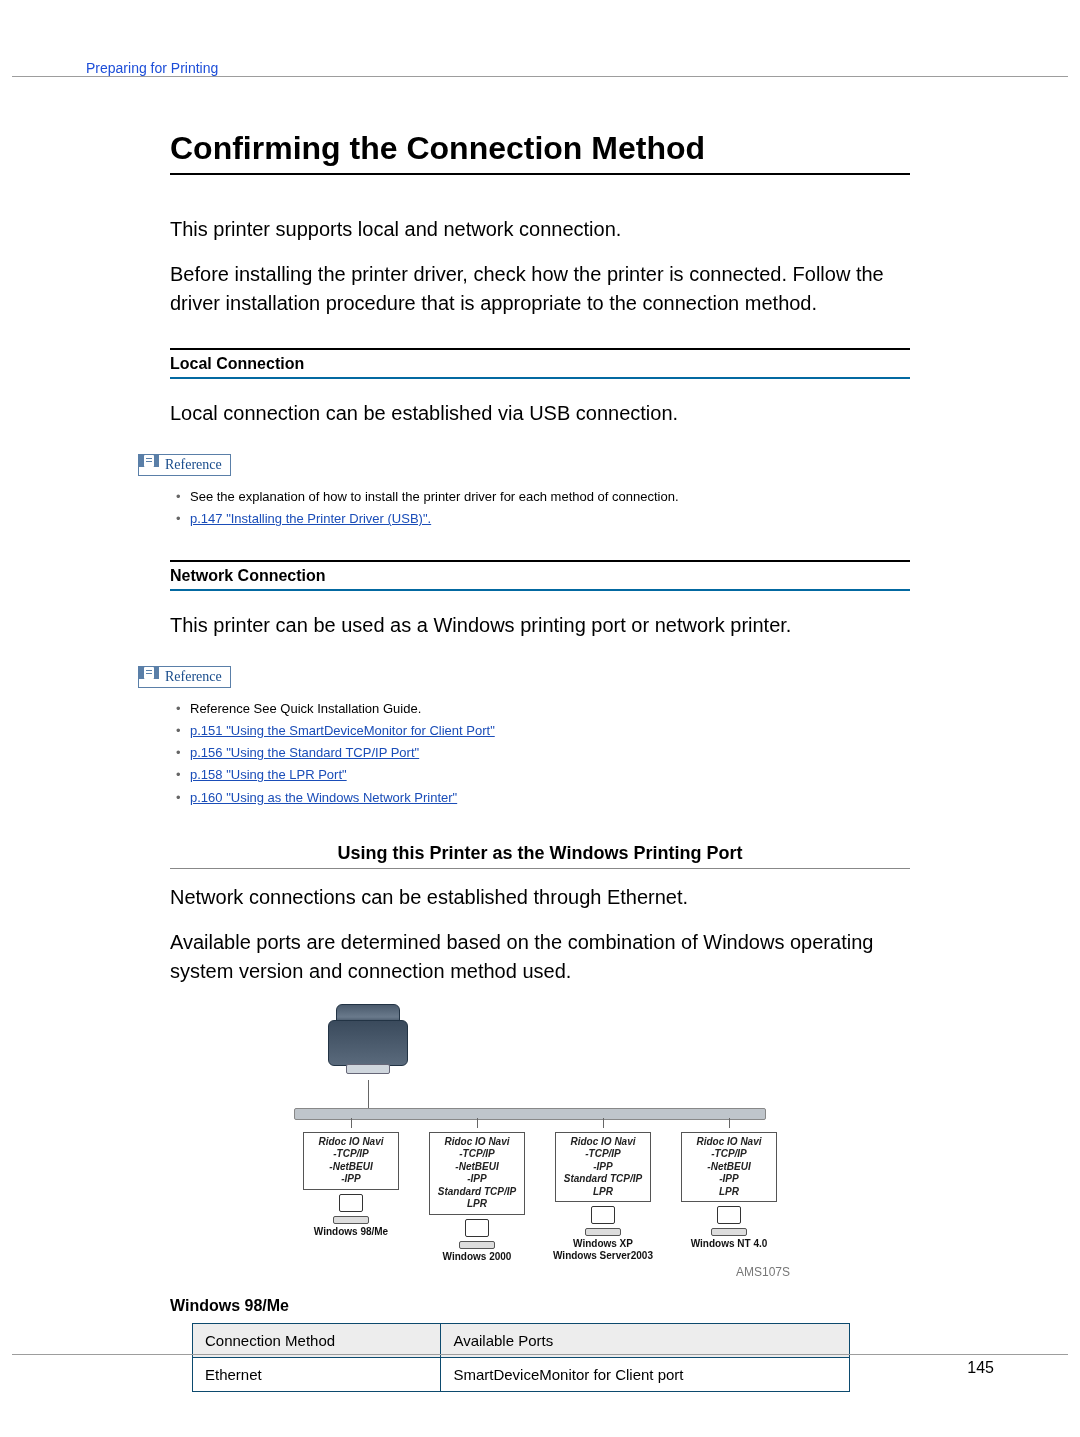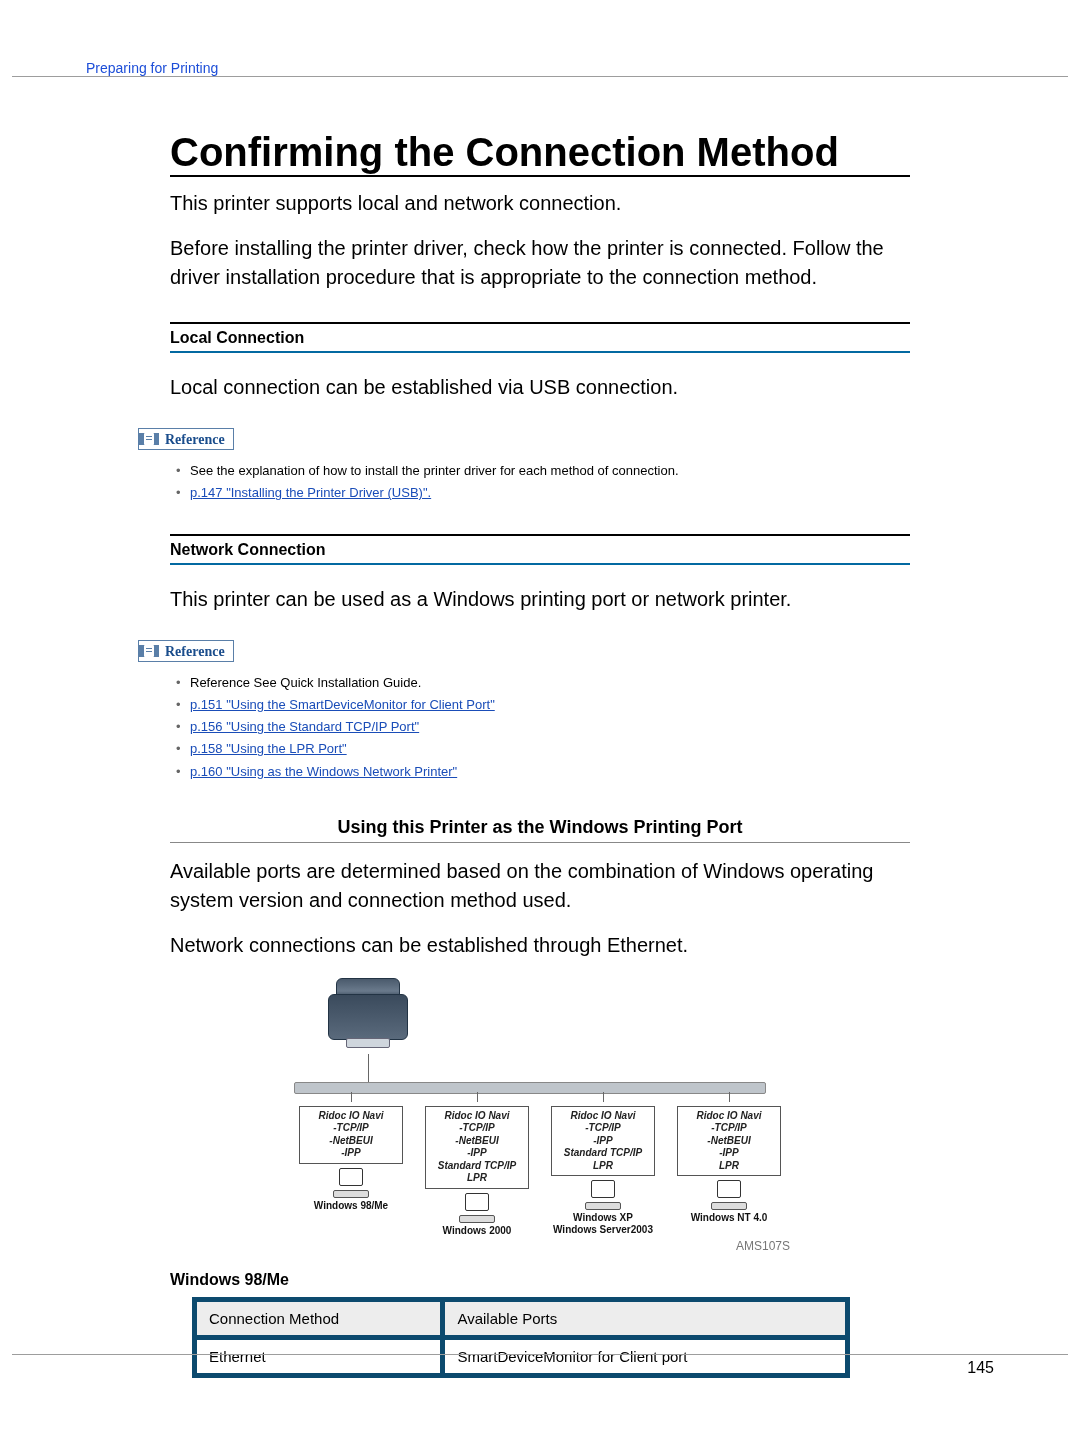--- a/index.html
+++ b/index.html
@@ -31,47 +31,47 @@
     height: 1px;
     background: #9d9d9d;
   }
   .content {
     position: absolute;
     top: 130px;
     left: 170px;
     right: 170px;
   }
   h1.page-title {
-    font-size: 40px;
-    font-weight: bold;
+    font-size: 32px;
+    font-weight: bold;
+    padding-bottom: 6px;
     border-bottom: 2px solid #000;
-    margin-bottom: 12px;
+    margin-bottom: 40px;
   }
   p.body {
     font-size: 20px;
     line-height: 1.45;
     margin-bottom: 16px;
   }
   h2.section {
     font-size: 16px;
     font-weight: bold;
     border-top: 2px solid #000;
     border-bottom: 2px solid #0369a1;
     padding: 5px 0 4px 0;
     margin-top: 30px;
     margin-bottom: 20px;
   }
   .ref-tag {
     display: inline-flex;
-    align-items: center;
+    align-items: flex-start;
     border: 1px solid #5a7fa8;
     height: 22px;
     margin-top: 10px;
     margin-left: -32px;
-    font-weight: bold;
   }
   .ref-icon {
     width: 20px;
     background: #5a7fa8;
     display: flex;
     align-items: center;
     justify-content: center;
   }
   .ref-icon-inner {
     width: 10px; height: 12px;
@@ -182,21 +182,21 @@
   }
   .node { width: 110px; text-align: center; }
   .stub { width: 1px; height: 10px; background: #666; margin: 0 auto 4px auto; }
   .node-box {
     border: 1px solid #555;
     font-size: 10px;
     font-style: italic;
     line-height: 1.25;
     padding: 3px 2px;
     margin: 0 auto 4px auto;
-    width: 104px;
+    width: 96px;
     font-weight: bold;
     color: #222;
   }
   .mini-pc {
     width: 40px; height: 30px;
     margin: 2px auto 2px auto;
     position: relative;
   }
   .mini-mon {
     position: absolute;
@@ -227,21 +227,21 @@
     margin-top: 2px;
   }
   table.ports {
     width: 658px;
     border-collapse: collapse;
     margin-left: 22px;
     margin-top: 8px;
     font-size: 15px;
   }
   table.ports th, table.ports td {
-    border: 5px solid #0c4a6e;
+    border: 1px solid #0c4a6e;
     padding: 8px 12px;
     text-align: left;
     font-weight: normal;
   }
   table.ports th { background: #ededed; }
   .page-num {
     position: absolute;
     bottom: 60px;
     right: 86px;
     font-size: 16px;
@@ -294,22 +294,22 @@
     </div>
     <ul class="ref-list">
       <li><span>Reference See Quick Installation Guide.</span></li>
       <li><a href="#" class="doc-link">p.151 "Using the SmartDeviceMonitor for Client Port"</a></li>
       <li><a href="#" class="doc-link">p.156 "Using the Standard TCP/IP Port"</a></li>
       <li><a href="#" class="doc-link">p.158 "Using the LPR Port"</a></li>
       <li><a href="#" class="doc-link">p.160 "Using as the Windows Network Printer"</a></li>
     </ul>
 
     <h3 class="subsection">Using this Printer as the Windows Printing Port</h3>
+    <p class="body">Network connections can be established through Ethernet.</p>
     <p class="body">Available ports are determined based on the combination of Windows operating system version and connection method used.</p>
-    <p class="body">Network connections can be established through Ethernet.</p>
 
     <div class="diagram">
       <div class="printer">
         <div class="printer-top"></div>
         <div class="printer-body"></div>
         <div class="printer-tray"></div>
       </div>
       <div class="vline"></div>
       <div class="hub"></div>
       <div class="nodes">

